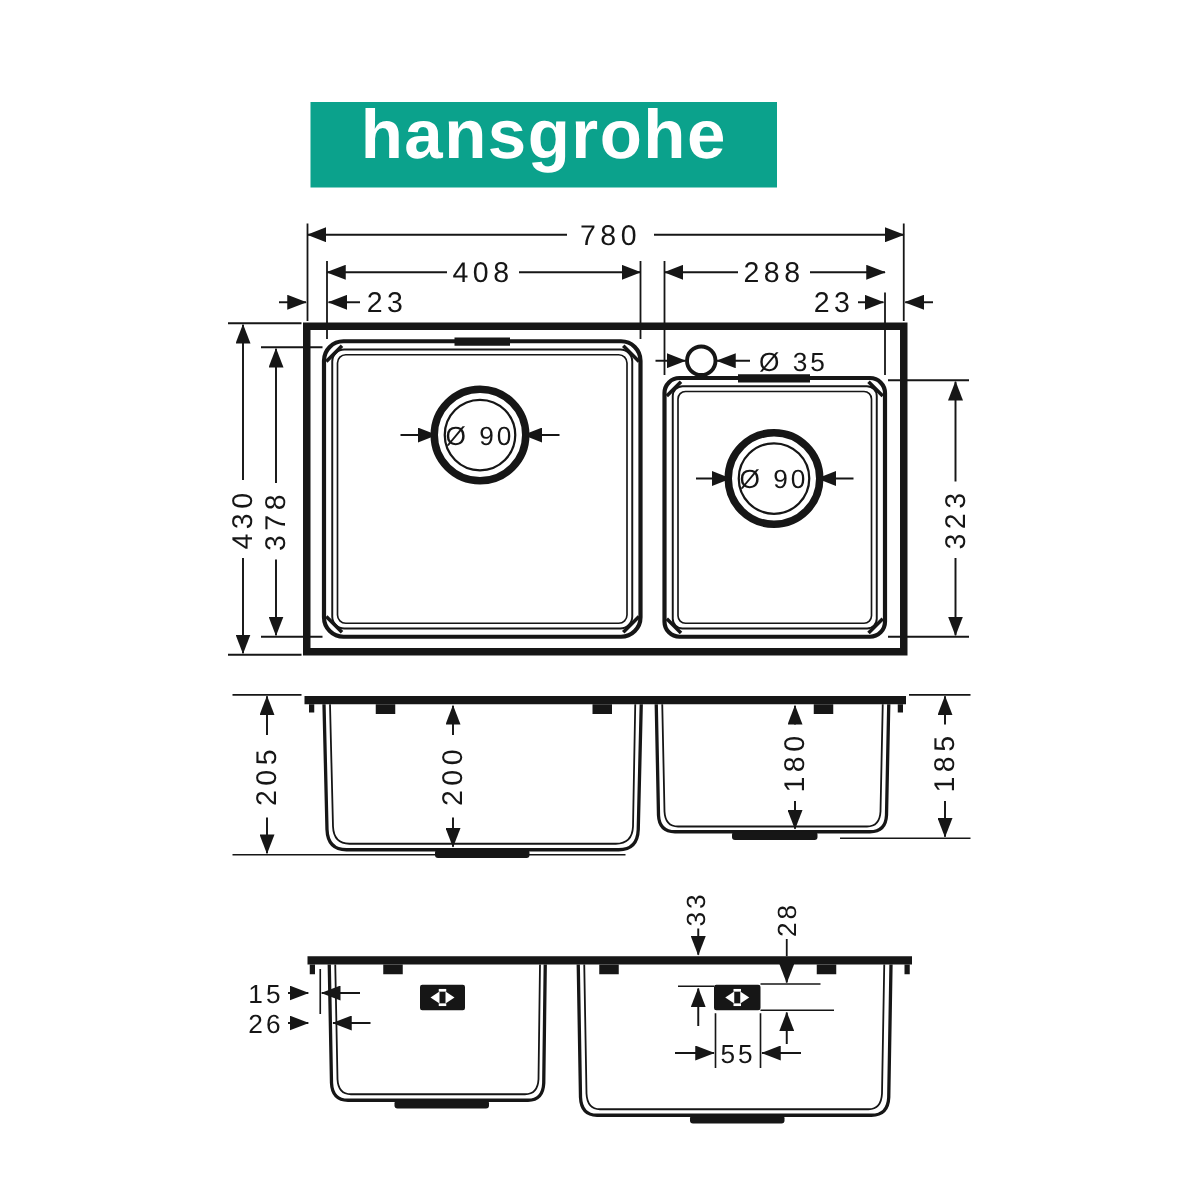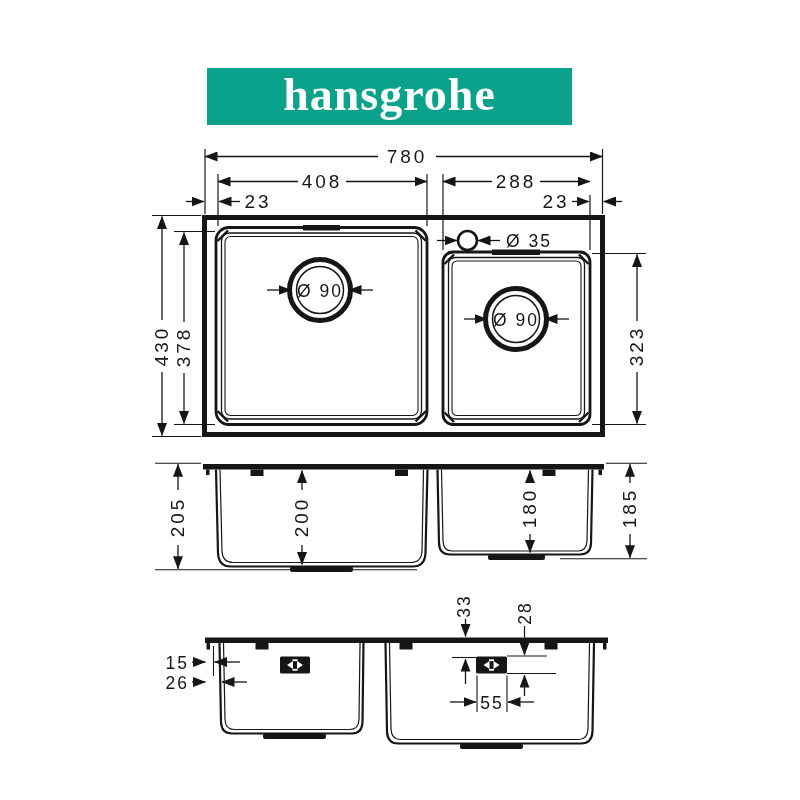--- a/index.html
+++ b/index.html
@@ -1,19 +1,19 @@
 <!DOCTYPE html>
 <html><head>
 <meta charset="utf-8">
 <style>
   html,body{margin:0;padding:0;background:#fff;}
   .canvas{position:relative;width:800px;height:800px;background:#fff;overflow:hidden;
           font-family:"Liberation Sans",sans-serif;}
-  .logo{position:absolute;left:207px;top:68px;width:365px;height:57px;
-        background:var(--brand,#0ba28c);display:flex;align-items:center;justify-content:center;font-family:Liberation Serif, serif;}
+  .logo{position:absolute;left:207px;top:68px;width:311px;height:57px;
+        background:var(--brand,#0ba28c);display:flex;align-items:flex-start;justify-content:center;}
   .logo span{color:#fff;font-weight:700;font-size:46px;line-height:1;letter-spacing:1px;
              transform:translateY(-2px);}
   svg{position:absolute;left:0;top:0;}
   svg .s{stroke:var(--ink,#161616);fill:none;}
   svg .f{fill:var(--ink,#161616);stroke:none;}
   svg text{fill:var(--ink,#161616);font-family:"Liberation Sans",sans-serif;
            font-size:19px;letter-spacing:3px;}
   svg text.small{font-size:17.5px;letter-spacing:2px;}
 </style>
 </head>

